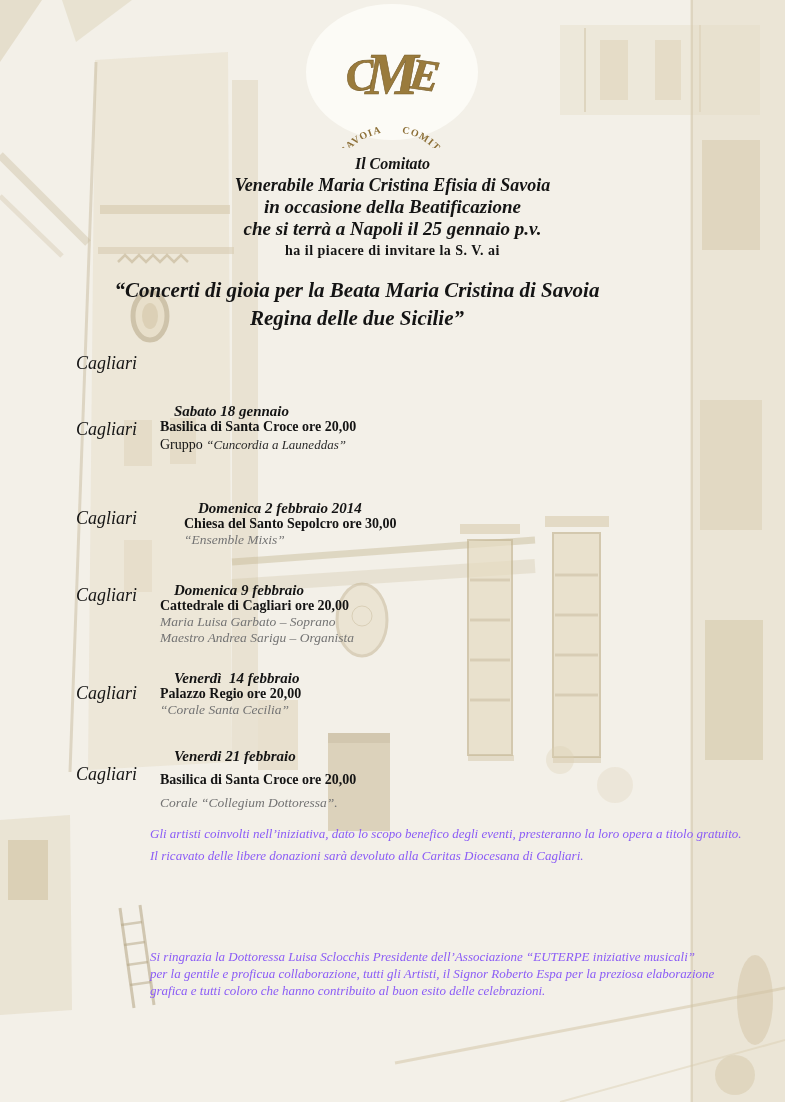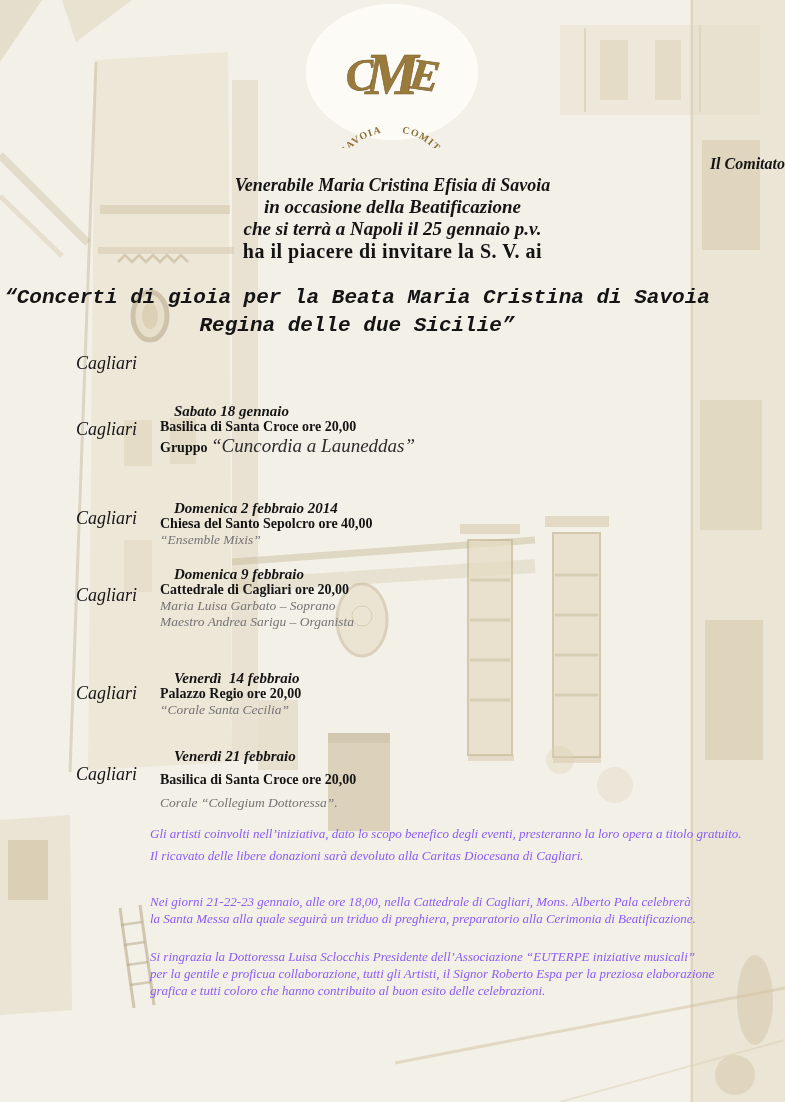--- a/index.html
+++ b/index.html
@@ -13,41 +13,41 @@
   }
   .page{position:absolute;inset:0;width:785px;height:1102px;}
   .bg{position:absolute;left:0;top:0;width:785px;height:1102px;}
 
   
   .seal{position:absolute;left:304px;top:-2px;width:176px;height:150px;}
 
   
   .hdr{position:absolute;left:0;top:154px;width:785px;text-align:center;}
   .hdr div{white-space:pre;}
-  .h0{font-size:16px;font-style:italic;font-weight:700;line-height:20px;text-align:right;}
+  .h0{font-size:16px;font-style:italic;font-weight:700;line-height:20px;}
   .h1{font-size:18px;font-style:italic;font-weight:700;line-height:22px;}
   .h2,.h3{font-size:19px;font-style:italic;font-weight:700;line-height:22px;}
-  .h4{font-size:20px;font-weight:700;line-height:22px;letter-spacing:.5px;}
-
-  .title{position:absolute;left:0;top:284px;width:714px;text-align:center;
-         font-size:21px;font-weight:700;font-style:italic;line-height:28px;font-family:Liberation Mono, monospace;}
+  .h4{font-size:14px;font-weight:700;line-height:22px;letter-spacing:.5px;}
+
+  .title{position:absolute;left:0;top:276px;width:714px;text-align:center;
+         font-size:21px;font-weight:700;font-style:italic;line-height:28px;}
   .title div{white-space:pre;}
 
   
   .event{position:absolute;left:160px;}
   .event div{white-space:pre;}
   .ev-date{font-size:15px;font-weight:700;font-style:italic;line-height:16px;padding-left:14px;}
   .ev-venue{font-size:14px;font-weight:700;line-height:16px;}
   .ev-bold{font-size:14px;font-weight:700;line-height:16px;}
   .ev-perf{font-size:13.5px;font-style:italic;line-height:16px;color:#737373;}
-  .ev-mix .b{font-weight:700;font-size:14px;}
-  .ev-mix .q{font-style:italic;font-size:19px;color:#2b2b2b;}
+  .ev-mix .b{font-weight:400;font-size:14px;}
+  .ev-mix .q{font-style:italic;font-size:13px;color:#2b2b2b;}
   .wide div{line-height:23px;}
-  .e1{top:337px;} .e2{top:403px;} .e3{top:500px;}
-  .e4{top:566px;} .e5{top:670px;} .e6{top:745px;}
+  .e1{top:337px;} .e2{top:403px;} .e3{top:500px;margin-left:24px;}
+  .e4{top:582px;} .e5{top:670px;} .e6{top:745px;}
 
   .city{position:absolute;left:76px;font-size:18px;font-style:italic;white-space:pre;}
   .c1{top:353px;} .c2{top:419px;} .c3{top:508px;}
   .c4{top:585px;} .c5{top:683px;} .c6{top:764px;}
 
   
   .note{position:absolute;left:150px;font-size:13px;font-style:italic;color:#8b5cf6;}
   .note div{white-space:pre;}
   .n1{top:823px;} .n1 div{line-height:22px;}
   .n2{top:893px;} .n2 div{line-height:17px;}
@@ -170,21 +170,21 @@
 
 
   <div class="event e2">
     <div class="ev-date">Sabato 18 gennaio</div>
     <div class="ev-venue">Basilica di Santa Croce ore 20,00</div>
     <div class="ev-mix"><span class="b">Gruppo </span><span class="q">“Cuncordia a Launeddas”</span></div>
   </div>
 
   <div class="event e3">
     <div class="ev-date">Domenica 2 febbraio 2014</div>
-    <div class="ev-venue">Chiesa del Santo Sepolcro ore 40,00</div>
+    <div class="ev-venue">Chiesa del Santo Sepolcro ore 30,00</div>
     <div class="ev-perf">“Ensemble Mixis”</div>
   </div>
 
   <div class="event e4">
     <div class="ev-date">Domenica 9 febbraio</div>
     <div class="ev-venue">Cattedrale di Cagliari ore 20,00</div>
     <div class="ev-perf">Maria Luisa Garbato – Soprano</div>
     <div class="ev-perf">Maestro Andrea Sarigu – Organista</div>
   </div>
 
@@ -197,23 +197,19 @@
   <div class="event e6 wide">
     <div class="ev-date">Venerdi 21 febbraio</div>
     <div class="ev-venue">Basilica di Santa Croce ore 20,00</div>
     <div class="ev-perf">Corale “Collegium Dottoressa”.</div>
   </div>
 
   <div class="note n1">
     <div>Gli artisti coinvolti nell’iniziativa, dato lo scopo benefico degli eventi, presteranno la loro opera a titolo gratuito.</div>
     <div>Il ricavato delle libere donazioni sarà devoluto alla Caritas Diocesana di Cagliari.</div>
   </div>
-  <div class="note n2">
-    <div>Nei giorni 21-22-23 gennaio, alle ore 18,00, nella Cattedrale di Cagliari, Mons. Alberto Pala celebrerà</div>
-    <div>la Santa Messa alla quale seguirà un triduo di preghiera, preparatorio alla Cerimonia di Beatificazione.</div>
-  </div>
   <div class="note n3">
     <div>Si ringrazia la Dottoressa Luisa Sclocchis Presidente dell’Associazione “EUTERPE iniziative musicali”</div>
     <div>per la gentile e proficua collaborazione, tutti gli Artisti, il Signor Roberto Espa per la preziosa elaborazione</div>
     <div>grafica e tutti coloro che hanno contribuito al buon esito delle celebrazioni.</div>
   </div>
 
 </div>
 
 </body></html>

